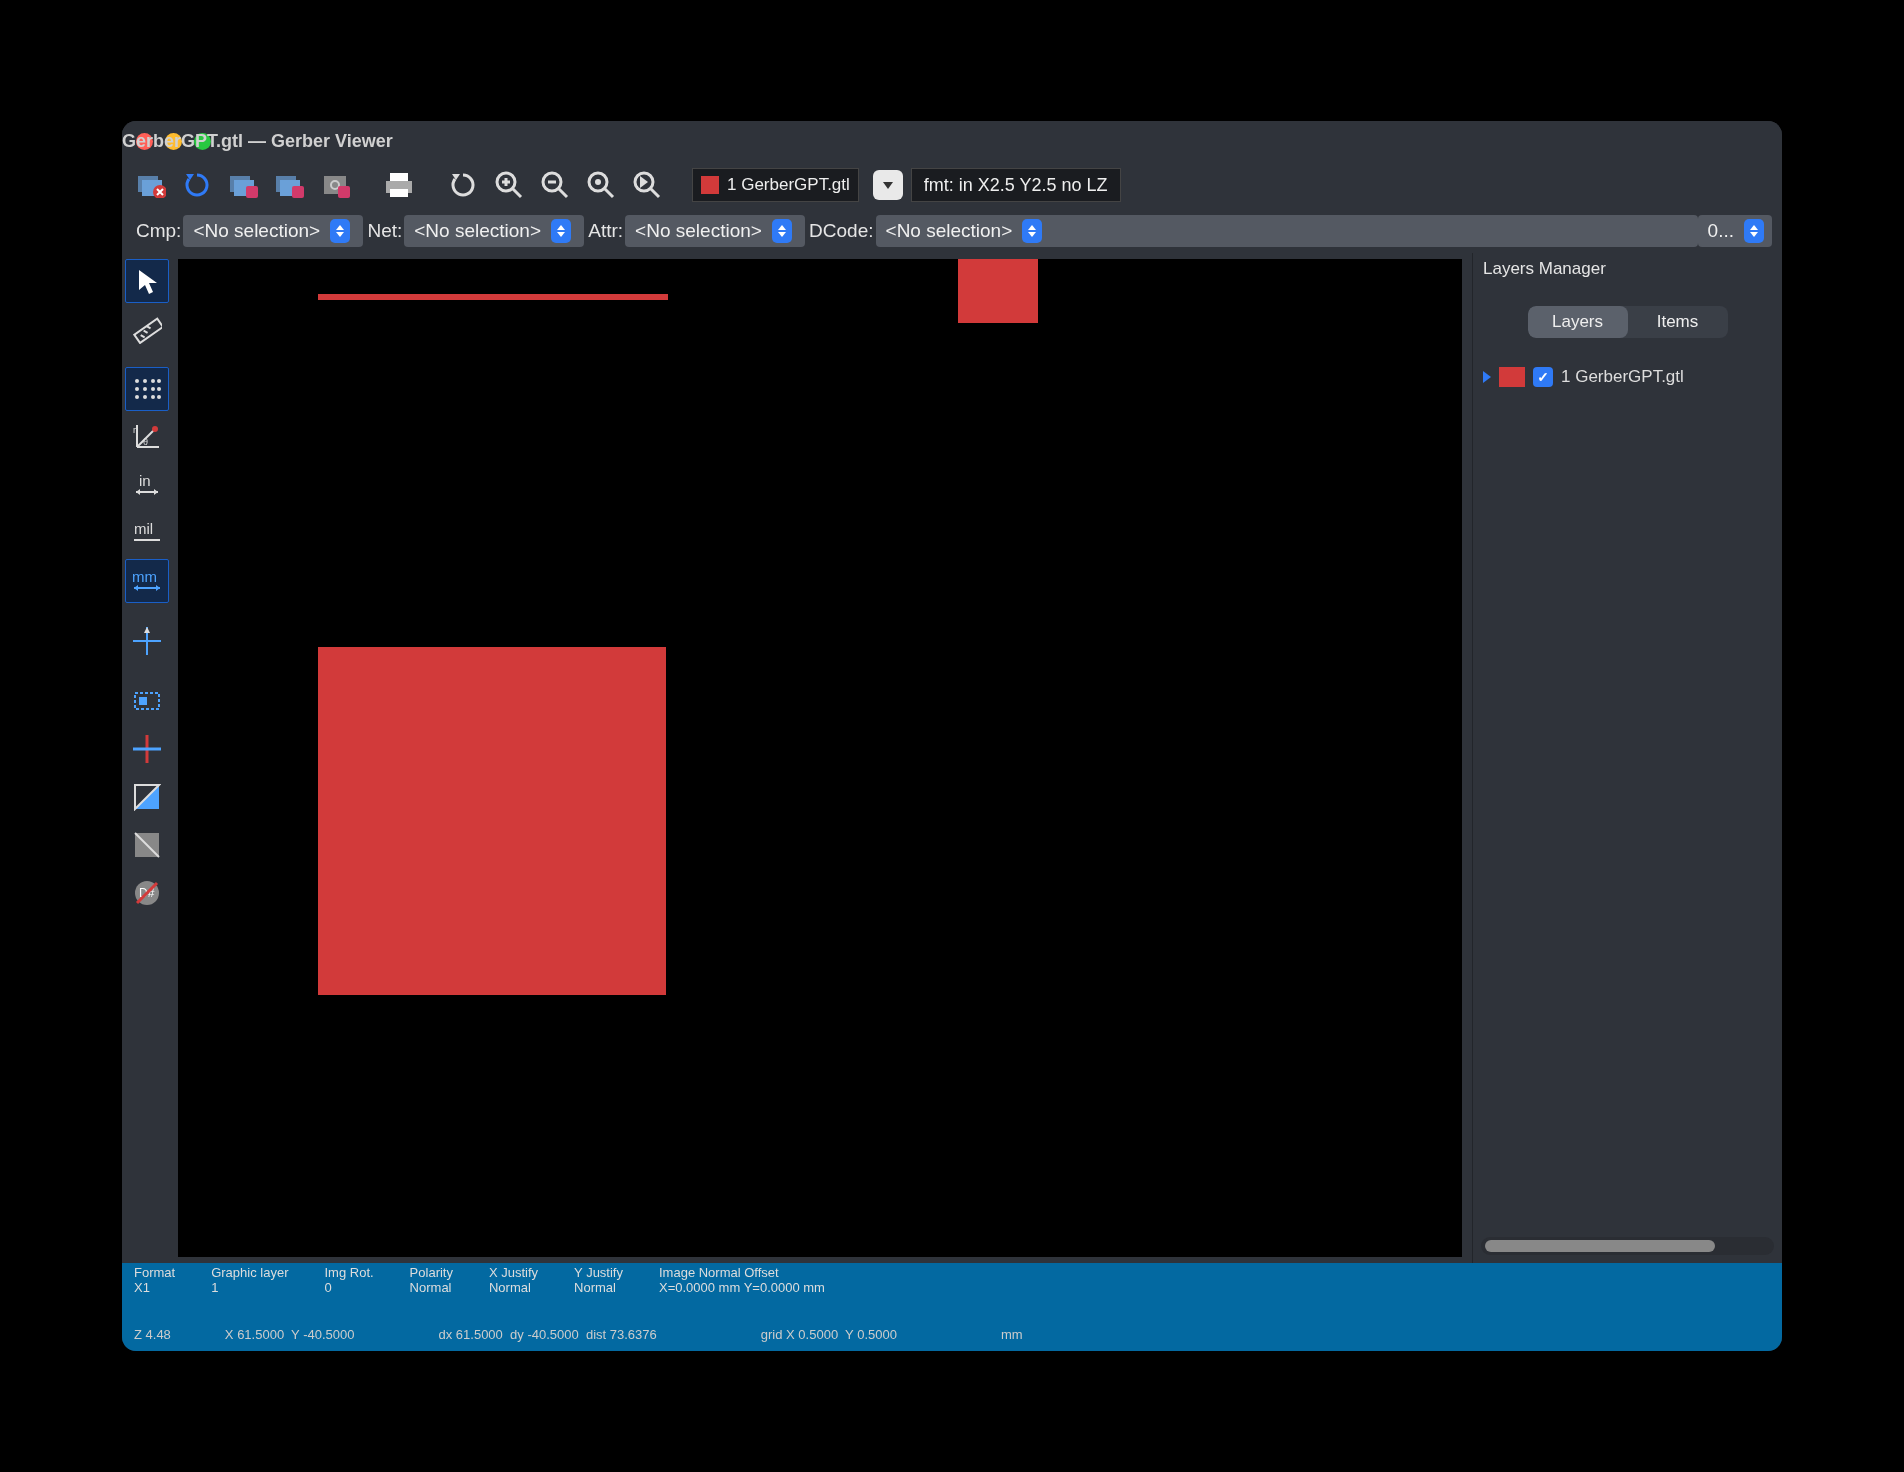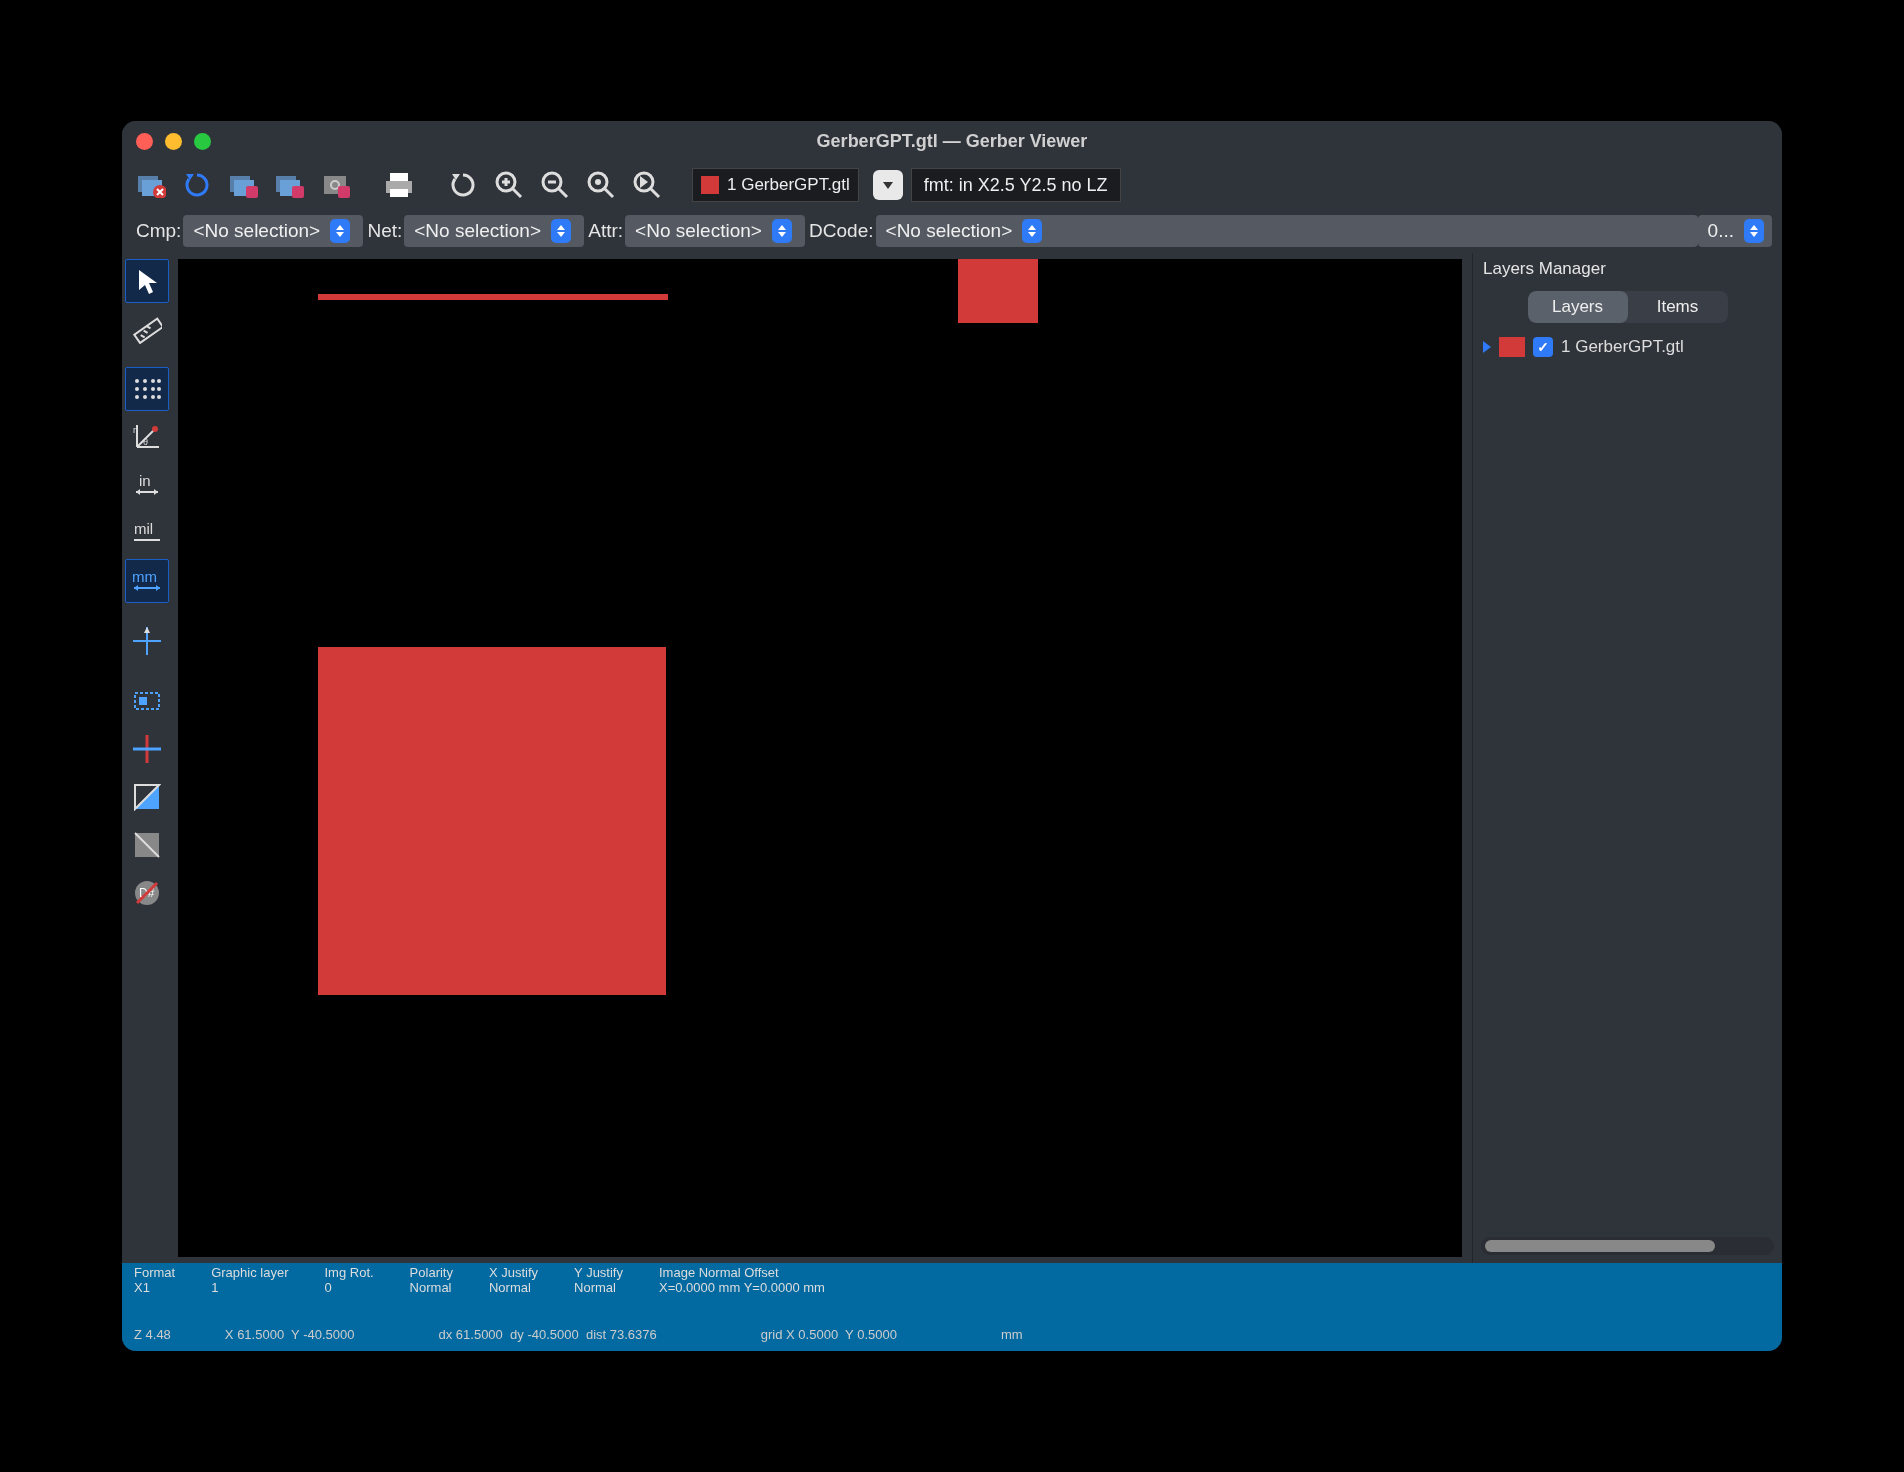--- a/index.html
+++ b/index.html
@@ -33,21 +33,21 @@
     padding: 0 14px;
     position: relative;
   }
   .traffic { display: flex; gap: 12px; }
   .dot { width: 17px; height: 17px; border-radius: 50%; }
   .dot.red { background: #ff5f57; }
   .dot.yellow { background: #febc2e; }
   .dot.green { background: #28c840; }
   .title {
     position: absolute; left: 0; right: 0;
-    text-align: center;
+    text-align: left;
     color: #d0d0d0;
     font-size: 18px;
     font-weight: 600;
     pointer-events: none;
   }
 
   
   .toolbar1 {
     height: 48px;
     display: flex;
@@ -161,20 +161,21 @@
   .line1 { left: 140px; top: 35px; width: 350px; height: 6px; }
   .sq-small { left: 780px; top: 0px; width: 80px; height: 64px; }
   .sq-big { left: 140px; top: 388px; width: 348px; height: 348px; }
 
   .right-panel {
     width: 310px;
     background: #2f333a;
     display: flex;
     flex-direction: column;
     border-left: 1px solid #22252a;
+    gap: 15px;
   }
   .panel-title {
     padding: 6px 10px;
     color: #e5e5e5;
     font-size: 17px;
   }
   .seg {
     display: flex;
     margin: 6px 10px;
     background: #3a3f47;

